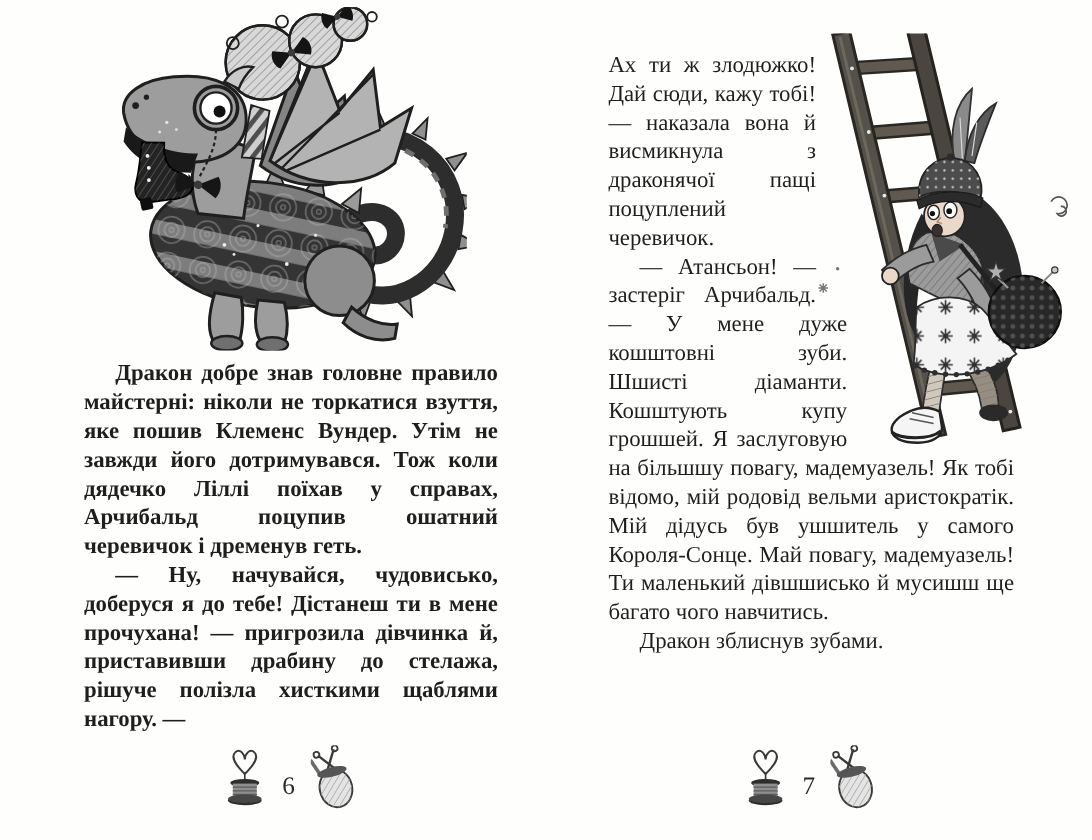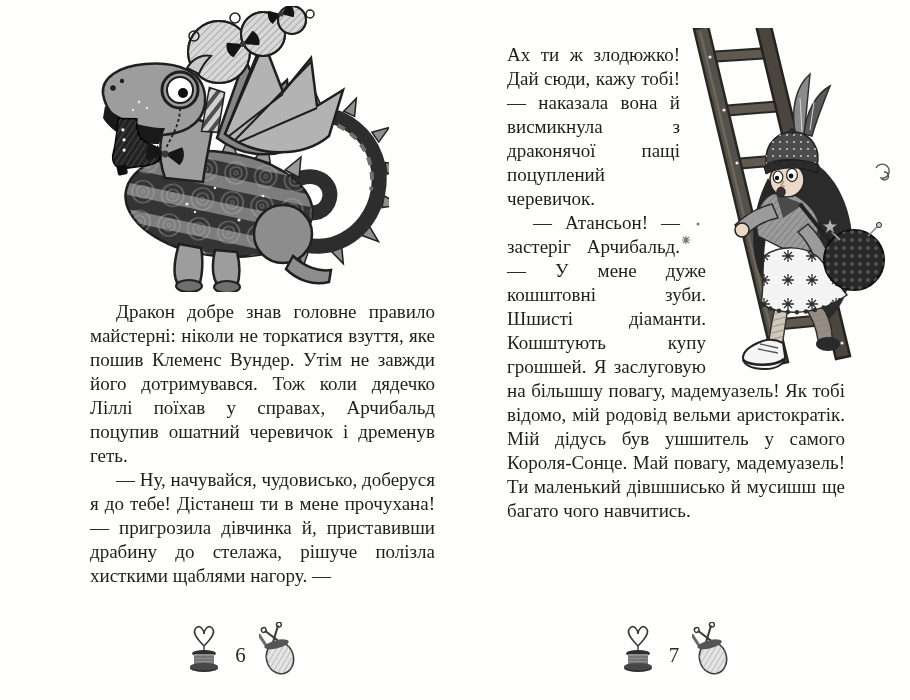--- a/index.html
+++ b/index.html
@@ -1,22 +1,22 @@
 <!DOCTYPE html>
 <html><head>
 <meta charset="utf-8">
 <style>
   html,body{margin:0;padding:0;}
   body{width:910px;height:700px;overflow:hidden;background:#fefefd;}
   .spread{display:flex;width:910px;height:700px;font-family:"Liberation Serif","DejaVu Serif",serif;color:#1e1e1e;}
   .page{position:relative;width:455px;height:700px;}
   .illus-dragon{height:294px;padding-top:6px;display:flex;justify-content:center;align-items:flex-start;}
   .page-text{font-size:19px;line-height:24px;text-align:justify;}
-  .left .page-text{margin:0 40px 0 90px;width:345px;}
-  .right .page-text{margin:12px 65px 0 52px;width:338px;padding-top:31px;}
+  .left .page-text{margin:0 40px 0 70px;width:345px;font-weight:bold;}
+  .right .page-text{margin:0 65px 0 52px;width:338px;padding-top:43px;}
   .page-text p{margin:0;}
   .page-text p.indent{text-indent:26px;}
   .ladder-float{float:right;width:165px;height:346px;margin-top:-15px;
     shape-outside:polygon(0px 0px,165px 0px,165px 346px,30px 346px,30px 208px,0px 196px);
     shape-margin:4px;}
   .ladder-float svg{display:block;}
   .pagefoot{position:absolute;bottom:20px;display:flex;align-items:flex-end;justify-content:center;gap:13px;}
   .left .pagefoot{left:70px;width:345px;}
   .right .pagefoot{left:52px;width:338px;}
   .pagenum{font-size:21px;color:#2a2a2a;line-height:1;padding-bottom:14px;}
@@ -320,20 +320,21 @@
             <path d="M86,136 C84,114 100,102 116,104 C132,106 141,122 137,138 C120,130 100,130 86,136 Z" fill="#4c4c4c" stroke="#222" stroke-width="1.5"></path>
             <path d="M86,136 C84,114 100,102 116,104 C132,106 141,122 137,138 C120,130 100,130 86,136 Z" fill="url(#dotsW)"></path>
             <path d="M84,139 C100,130 124,130 139,137 L137,145 C120,138 101,138 86,146 Z" fill="#2b2b2b" stroke="#191919" stroke-width="1"></path>
             <circle cx="112" cy="103" r="3" fill="#2b2b2b"></circle>
           </g>
         </svg>
       </div>
 
       <p>Ах ти ж злодюжко! Дай сюди, кажу тобі! — наказала вона й висмикнула з драконячої пащі поцуплений черевичок.</p>
       <p class="indent">— Атансьон! — застеріг Арчибальд. — У мене дуже кошштовні зуби. Шшисті діаманти. Кошштують купу грошшей. Я заслуговую на більшшу повагу, мадемуазель! Як тобі відомо, мій родовід вельми аристократік. Мій дідусь був ушшитель у самого Короля-Сонце. Май повагу, мадемуазель! Ти маленький дівшшисько й мусишш ще багато чого навчитись.</p>
+      <p class="indent">Дракон зблиснув зубами.</p>
     </div>
 
     <footer class="pagefoot">
       <span class="footicon">
         <svg width="36" height="52" viewBox="0 0 36 52">
           <path d="M18,22 C10,14 6,8 10,4 C14,0 18,6 18,10 C18,6 22,0 26,4 C30,8 26,14 18,22" fill="none" stroke="#3a3a3a" stroke-width="1.6"></path>
           <line x1="18" y1="22" x2="18" y2="28" stroke="#3a3a3a" stroke-width="1.4"></line>
           <ellipse cx="18" cy="29.5" rx="12" ry="3.4" fill="#2e2e2e"></ellipse>
           <rect x="8" y="30" width="20" height="13" fill="#8f8f8f"></rect>
           <path d="M8,33 h20 M8,36 h20 M8,39 h20" stroke="#5c5c5c" stroke-width="1"></path>

